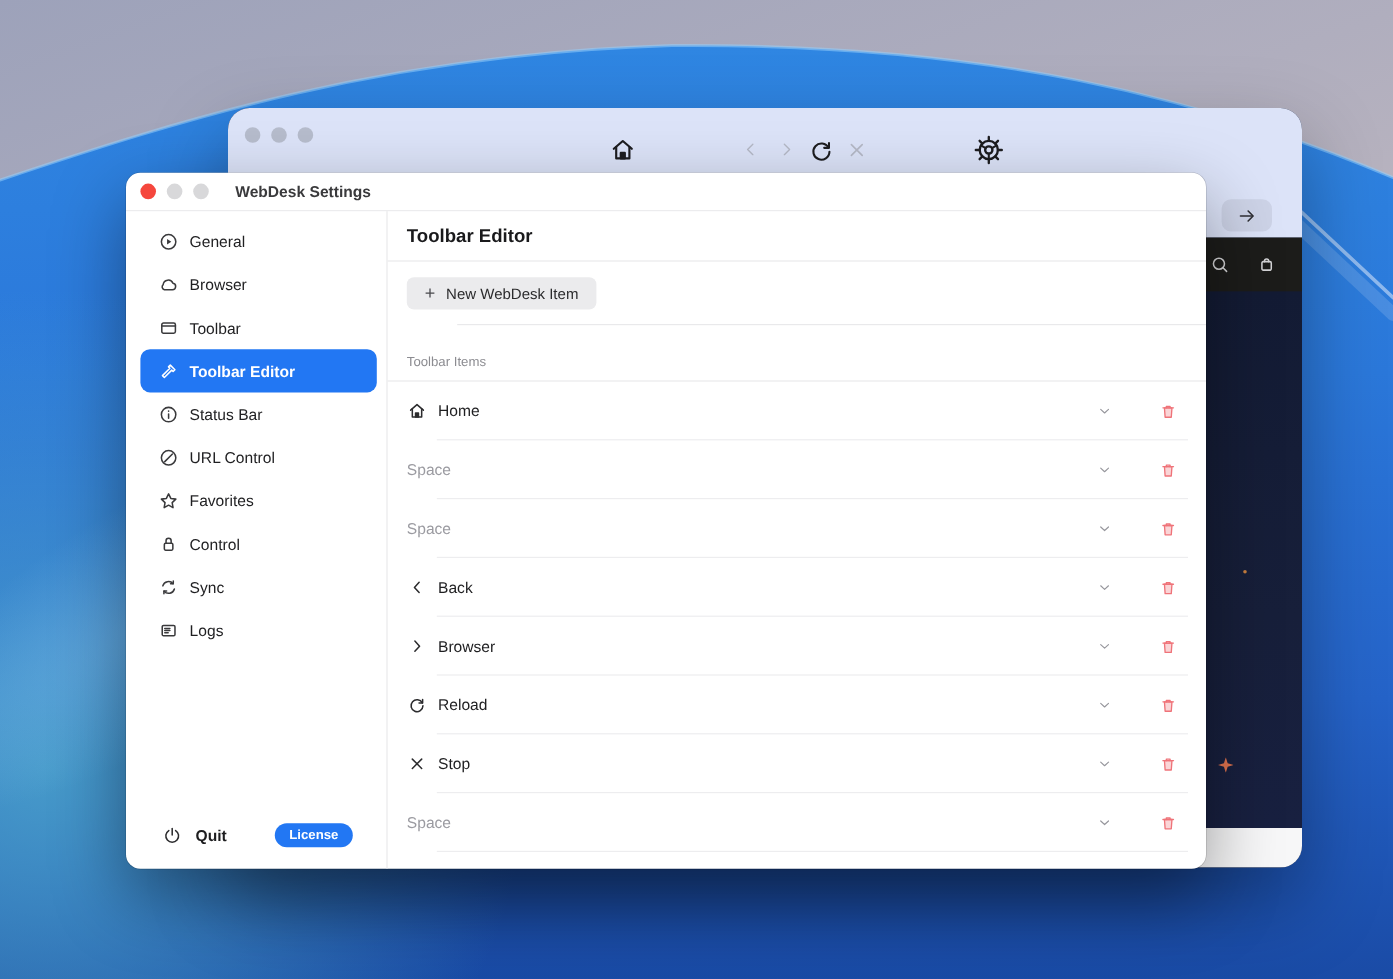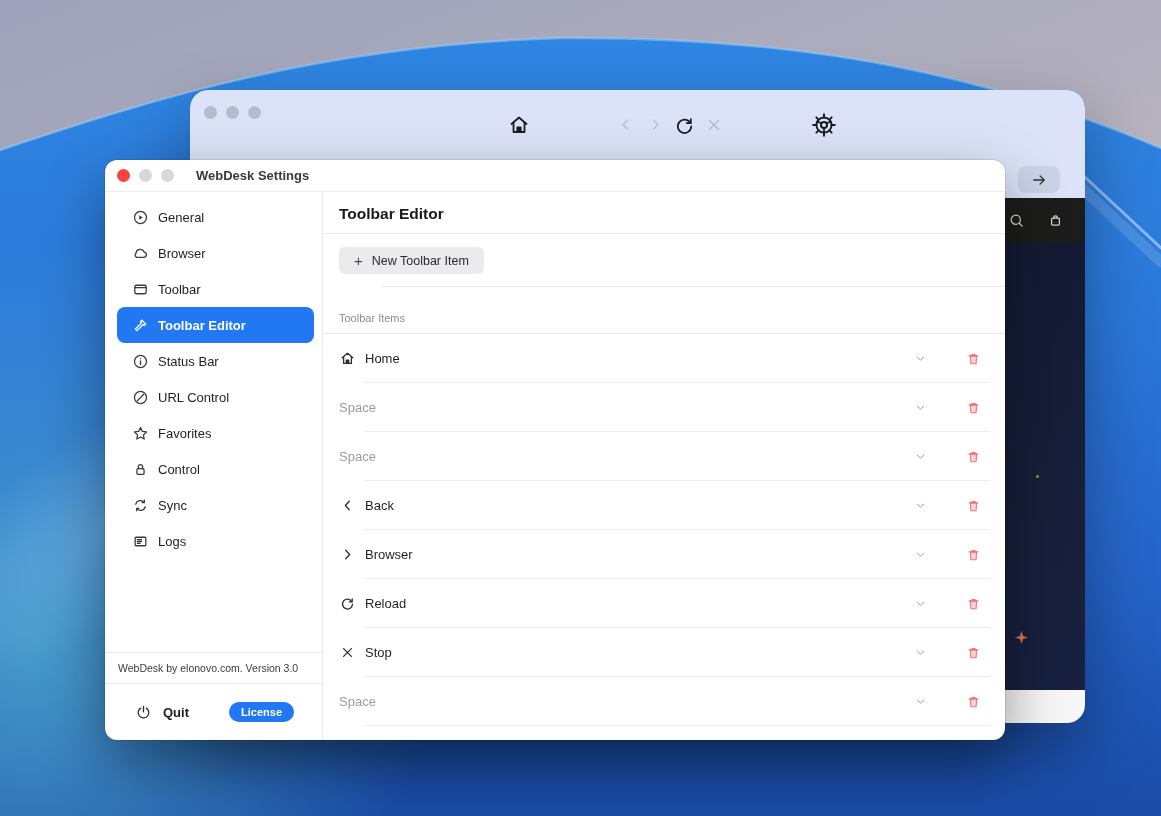--- a/index.html
+++ b/index.html
@@ -30,21 +30,21 @@
   .bw-darkbar .panel-icon { position:absolute; top:14px; width:17px; color:#d4d4d6; }
   .bw-search { right:60px; }
   .bw-bag { right:21px; }
   .bw-content { position:relative; height:447px; background:linear-gradient(180deg,#131b34 0%,#171f3a 60%,#182040 100%); }
   .bw-dot { position:absolute; right:46px; top:232px; width:3px; height:3px; border-radius:50%; background:#c87f3f; }
   .bw-sparkle { position:absolute; right:57px; top:388px; width:13px; height:13px; background:#e0734f;
       clip-path:polygon(50% 0,62% 38%,100% 50%,62% 62%,50% 100%,38% 62%,0 50%,38% 38%); }
   .bw-footer { height:33px; background:#f7f7f8; }
 
   
-  .settings-window { position:absolute; left:105px; top:160px; width:900px; height:580px; background:#fff;
+  .settings-window { position:absolute; left:105px; top:144px; width:900px; height:580px; background:#fff;
       border-radius:12px; box-shadow:0 24px 60px rgba(0,0,0,.4), 0 0 0 0.5px rgba(0,0,0,.18); overflow:hidden; z-index:5;
       display:flex; flex-direction:column; }
   .titlebar { height:32px; flex:0 0 32px; display:flex; align-items:center; padding-left:12px; border-bottom:1px solid #ececee; }
   .tl { width:13px; height:13px; border-radius:50%; margin-right:9px; }
   .tl-close { background:#f5473d; }
   .tl-min, .tl-max { background:#d8d8da; }
   .win-title { margin-left:13px; font-size:13px; font-weight:700; color:#3a3a3c; }
   .window-body { flex:1; display:flex; min-height:0; }
 
   .sidebar { width:218px; flex:0 0 218px; border-right:1px solid #e9e9eb; position:relative; }
@@ -293,40 +293,39 @@
               <span class="side-icon">
                 <svg viewBox="0 0 24 24">
                   <rect x="4.5" y="6" width="15" height="12" rx="1.5"></rect>
                   <path d="M7.5 9.5h6M7.5 12h6M7.5 14.5h4"></path>
                 </svg>
               </span>
               <span class="side-label">Logs</span>
             </div>
           </nav>
         <div class="sidebar-footer">
-          <div class="version-row">WebDesk by elonovo.com. Version 3.0</div>
           <div class="quit-row">
             <span class="power-icon">
                 <svg viewBox="0 0 24 24">
                   <path d="M12 3.5v7.5"></path>
                   <path d="M8 5.8a7.5 7.5 0 1 0 8 0"></path>
                 </svg>
               </span>
             <span class="quit-label">Quit</span>
             <button class="license-btn">License</button>
           </div>
         </div>
       </aside>
       <section class="main">
         <h1 class="main-head">Toolbar Editor</h1>
         <div class="hr"></div>
         <div class="btn-sec">
           <button class="new-item-btn">
             <span class="plus-sign">+</span>
-            <span>New Toolbar Item</span>
+            <span>New WebDesk Item</span>
           </button>
         </div>
         <div class="hr inset-lg"></div>
         <div class="label-sec">Toolbar Items</div>
         <div class="hr"></div>
         <div class="list">
 
             <div class="row">
               <span class="row-icon">
                 <svg viewBox="0 0 24 24">

